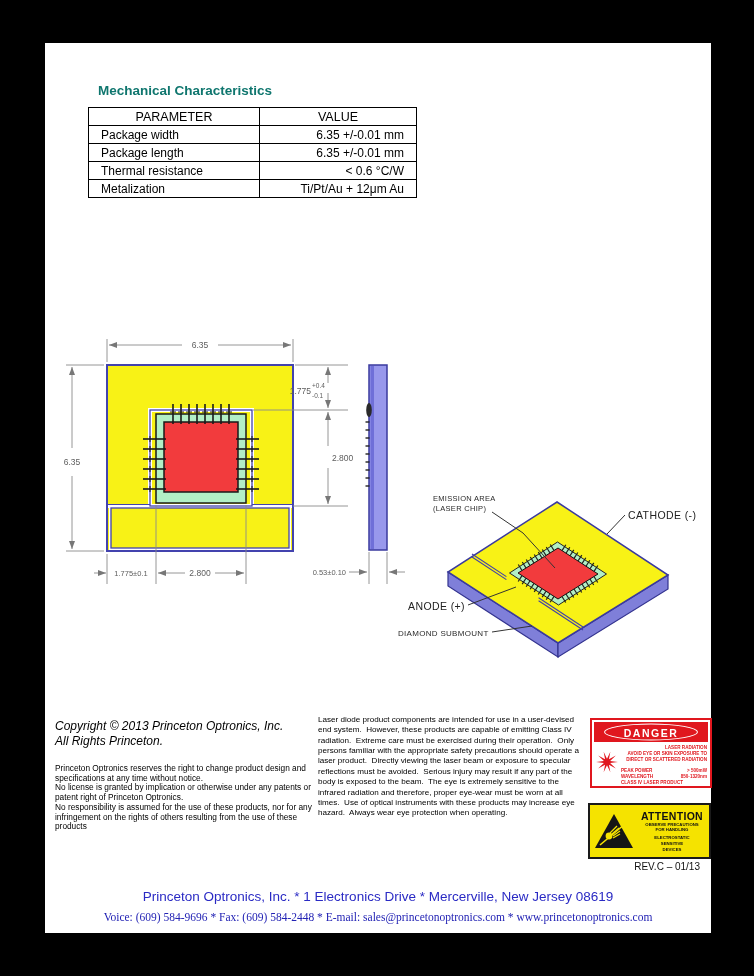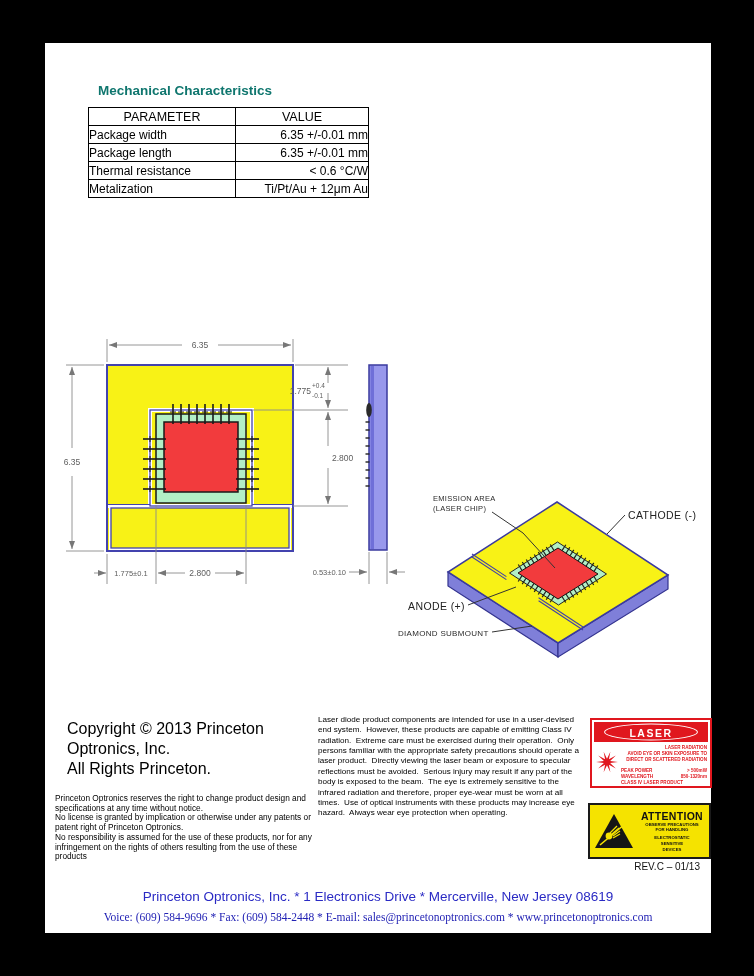--- a/index.html
+++ b/index.html
@@ -1,37 +1,37 @@
 <!DOCTYPE html>
 <html><head>
 <meta charset="utf-8">
 <style>
   html,body{margin:0;padding:0;background:#000;}
   .screen{position:relative;width:754px;height:976px;background:#000;font-family:"Liberation Sans",sans-serif;overflow:hidden;}
   .page{position:absolute;left:45px;top:43px;width:666px;height:890px;background:#ffffff;}
 
   .mech-title{position:absolute;left:53px;top:40px;margin:0;font-size:13.5px;font-weight:bold;color:#0f766e;}
   .mech-table{position:absolute;left:43px;top:64px;border-collapse:collapse;font-size:12px;color:#000;}
-  .mech-table th,.mech-table td{border:1.6px solid #000;padding:0 0;height:17px;font-weight:normal;}
+  .mech-table th,.mech-table td{border:1.6px solid #000;padding:0 12px;height:17px;font-weight:normal;}
   .mech-table th{text-align:center;font-size:12.5px;}
   .mech-table .c1{width:146px;}
   .mech-table .c2{width:132px;}
   .mech-table td.v{text-align:right;}
 
   .drawing{position:absolute;left:5px;top:275px;}
   svg text{font-family:"Liberation Sans",sans-serif;}
   .dim{font-size:8.5px;fill:#5d5d5d;}
   .dim7{font-size:7.5px;fill:#5d5d5d;}
   .dimtol{font-size:6.5px;fill:#5d5d5d;}
   .isobig{font-size:10.5px;fill:#222;letter-spacing:.4px;}
   .isosmall{font-size:7.5px;fill:#2a2a2a;letter-spacing:.3px;}
   .isomed{font-size:8px;fill:#2a2a2a;letter-spacing:.3px;}
 
   .col-left{position:absolute;left:10px;top:676px;width:262px;color:#000;}
-  .copyright{font-size:16px;line-height:1.25;margin:0 0 15px 12px;}
+  .copyright{font-size:12px;line-height:1.25;margin:0 0 15px 0;font-style:italic;}
   .legal-para{font-size:8.3px;line-height:1.17;margin:0;}
   .col-mid{position:absolute;left:273px;top:672px;width:268px;font-size:8.1px;line-height:1.28;white-space:pre-wrap;color:#000;}
 
   .danger-label{position:absolute;left:545px;top:675px;width:122px;height:70px;border:2px solid #E0171E;background:#fff;box-sizing:border-box;}
   .danger-banner{margin:2px 2px 1px 2px;height:20px;background:#E0171E;position:relative;}
   .danger-oval{position:absolute;left:50%;top:50%;transform:translate(-50%,-50%);width:92px;height:15px;border:1.6px solid #fff;border-radius:50%;display:flex;align-items:center;justify-content:center;}
   .danger-title{color:#fff;font-weight:bold;font-size:10.5px;letter-spacing:1.5px;}
   .danger-body{display:flex;align-items:flex-start;padding:2px 3px 0 3px;}
   .starburst{flex:0 0 auto;margin-top:5px;}
   .danger-right{flex:1;}
@@ -284,21 +284,21 @@
       <p class="legal-para">Princeton Optronics reserves the right to change product design and specifications at any time without notice.</p>
       <p class="legal-para">No license is granted by implication or otherwise under any patents or patent right of Princeton Optronics.</p>
       <p class="legal-para">No responsibility is assumed for the use of these products, nor for any infringement on the rights of others resulting from the use of these products</p>
     </div>
 
     <div class="col-mid">Laser diode product components are intended for use in a user-devised end system.  However, these products are capable of emitting Class IV radiation.  Extreme care must be exercised during their operation.  Only persons familiar with the appropriate safety precautions should operate a laser product.  Directly viewing the laser beam or exposure to specular reflections must be avoided.  Serious injury may result if any part of the body is exposed to the beam.  The eye is extremely sensitive to the infrared radiation and therefore, proper eye-wear must be worn at all times.  Use of optical instruments with these products may increase eye hazard.  Always wear eye protection when operating.</div>
 
     <div class="danger-label">
       <div class="danger-banner">
         <div class="danger-oval">
-          <span class="danger-title">LASER</span>
+          <span class="danger-title">DANGER</span>
         </div>
       </div>
       <div class="danger-body">
         <svg class="starburst" width="24" height="24" viewBox="0 0 22 22">
           <polygon fill="#E0171E" points="21,11 13.85,11.93 19.09,16.88 12.76,13.43 14.09,20.51 11,14 7.91,20.51 9.24,13.43 2.91,16.88 8.15,11.93 1,11 8.15,10.07 2.91,5.12 9.24,8.57 7.91,1.49 11,8 14.09,1.49 12.76,8.57 19.09,5.12 13.85,10.07"></polygon>
         </svg>
         <div class="danger-right">
           <div class="danger-lines">
             <div>LASER RADIATION</div>
             <div>AVOID EYE OR SKIN EXPOSURE TO</div>

